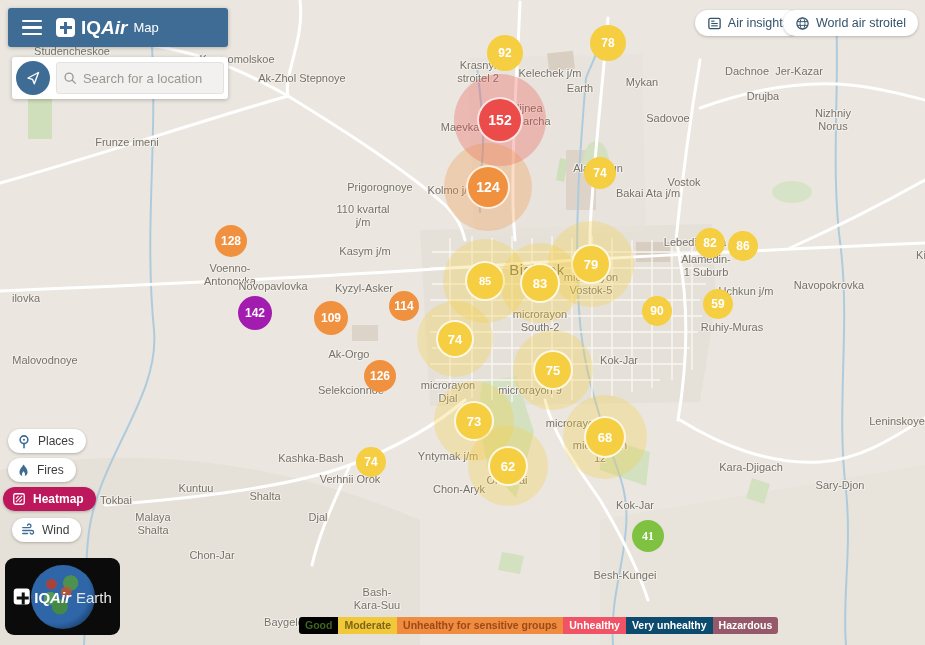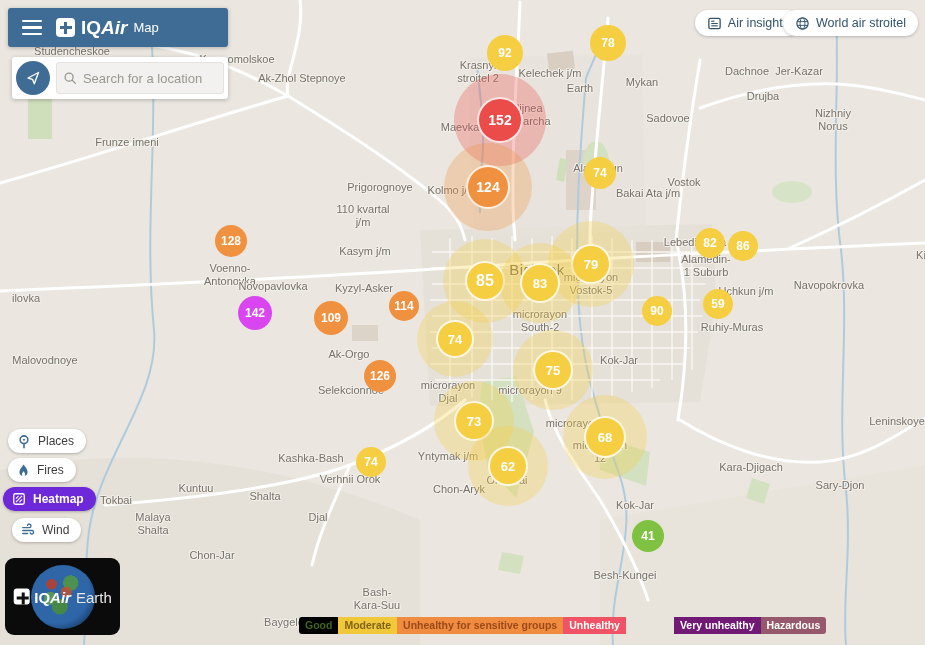--- a/index.html
+++ b/index.html
@@ -73,21 +73,21 @@
   #air-insights-btn { right:124px; top:10px; }
   #world-aq-btn { right:7px; top:10px; }
   .layer-btn {
     position:absolute; z-index:10; display:flex; align-items:center; gap:7px;
     background:#fff; border:none; border-radius:13px; padding:0 12px 0 9px; height:24px;
     font-size:12px; color:#3c3c3c; font-family:"Liberation Sans", sans-serif;
     box-shadow:0 1px 3px rgba(0,0,0,.25); cursor:pointer;
   }
   #places-btn { left:8px; top:429px; }
   #fires-btn { left:8px; top:458px; }
-  #heatmap-btn { left:3px; top:487px; background:#6d28d9; color:#fff; font-weight:bold; }
+  #heatmap-btn { left:3px; top:487px; background:#be185d; color:#fff; font-weight:bold; }
   #wind-btn { left:12px; top:518px; }
   
   .earth-badge {
     position:absolute; z-index:10; left:5px; top:558px; width:115px; height:77px;
     background:#0b0b0b; border-radius:9px; overflow:hidden; cursor:pointer;
   }
   .earth-globe {
     position:absolute; left:50%; top:50%; transform:translate(-50%,-50%);
     width:64px; height:64px; border-radius:50%;
     background:
@@ -271,34 +271,34 @@
       </div>
       <div class="marker-wrap" style="left: 743px; top: 246px;">
         <div class="marker-core" style="height: 30px; width: 30px; background: rgb(245, 206, 66); font-size: 12px;">86</div>
       </div>
       <div class="marker-wrap" style="left: 591px; top: 264px;">
         <div class="marker-halo" style="height: 86px; width: 86px; background: rgba(245, 206, 66, 0.3);"></div>
         <div class="marker-core ringed" style="height: 40px; width: 40px; background: rgb(245, 206, 66); font-size: 13px;">79</div>
       </div>
       <div class="marker-wrap" style="left: 485px; top: 281px;">
         <div class="marker-halo" style="height: 84px; width: 84px; background: rgba(245, 206, 66, 0.3);"></div>
-        <div class="marker-core ringed" style="height: 40px; width: 40px; background: rgb(245, 206, 66); font-size: 16px;">85</div>
+        <div class="marker-core ringed" style="height: 40px; width: 40px; background: rgb(245, 206, 66); font-size: 11px;">85</div>
       </div>
       <div class="marker-wrap" style="left: 540px; top: 283px;">
         <div class="marker-halo" style="height: 80px; width: 80px; background: rgba(245, 206, 66, 0.3);"></div>
         <div class="marker-core ringed" style="height: 40px; width: 40px; background: rgb(245, 206, 66); font-size: 13px;">83</div>
       </div>
       <div class="marker-wrap" style="left: 657px; top: 311px;">
         <div class="marker-core" style="height: 30px; width: 30px; background: rgb(245, 206, 66); font-size: 12px;">90</div>
       </div>
       <div class="marker-wrap" style="left: 718px; top: 304px;">
         <div class="marker-core" style="height: 30px; width: 30px; background: rgb(245, 206, 66); font-size: 12px;">59</div>
       </div>
       <div class="marker-wrap" style="left: 255px; top: 313px;">
-        <div class="marker-core" style="height: 34px; width: 34px; background: #d946ef; font-size: 12px; text-align: center;">142</div>
+        <div class="marker-core" style="height: 34px; width: 34px; background: #a21caf; font-size: 12px; text-align: center;">142</div>
       </div>
       <div class="marker-wrap" style="left: 331px; top: 318px;">
         <div class="marker-core" style="height: 34px; width: 34px; background: rgb(240, 145, 63); font-size: 12px;">109</div>
       </div>
       <div class="marker-wrap" style="left: 404px; top: 306px;">
         <div class="marker-core" style="height: 30px; width: 30px; background: rgb(240, 145, 63); font-size: 12px;">114</div>
       </div>
       <div class="marker-wrap" style="left: 455px; top: 339px;">
         <div class="marker-halo" style="height: 76px; width: 76px; background: rgba(245, 206, 66, 0.3);"></div>
         <div class="marker-core ringed" style="height: 38px; width: 38px; background: rgb(245, 206, 66); font-size: 13px;">74</div>
@@ -318,21 +318,21 @@
         <div class="marker-halo" style="height: 84px; width: 84px; background: rgba(245, 206, 66, 0.3);"></div>
         <div class="marker-core ringed" style="height: 42px; width: 42px; background: rgb(245, 206, 66); font-size: 13px;">68</div>
       </div>
       <div class="marker-wrap" style="left: 371px; top: 462px;">
         <div class="marker-core" style="height: 30px; width: 30px; background: rgb(245, 206, 66); font-size: 12px;">74</div>
       </div>
       <div class="marker-wrap" style="left: 508px; top: 466px;">
         <div class="marker-halo" style="height: 80px; width: 80px; background: rgba(245, 206, 66, 0.3);"></div>
         <div class="marker-core ringed" style="height: 40px; width: 40px; background: rgb(245, 206, 66); font-size: 13px;">62</div>
       </div>
-      <div class="marker-wrap" style="left: 648px; top: 536px;">
+      <div class="marker-wrap" style="left: 648px; top: 536px; font-family: Liberation Serif, serif;">
         <div class="marker-core" style="height: 32px; width: 32px; background: rgb(127, 194, 65); font-size: 12px;">41</div>
       </div>
     </div>
 
   <div id="header-bar" class="panel">
     <div id="hamburger">
         <span></span>
         <span></span>
         <span></span>
       </div>
@@ -417,17 +417,17 @@
       <div class="brand-name"><span>IQ</span><i>Air</i></div>
       <div class="brand-suffix">Earth</div>
     </div>
   </div>
 
   <div id="legend">
       <span class="legend-item" style="background: #000000; color: rgb(63, 102, 27);">Good</span>
       <span class="legend-item" style="background: rgb(240, 200, 58); color: rgb(128, 100, 24);">Moderate</span>
       <span class="legend-item" style="background: rgb(239, 140, 63); color: rgb(156, 73, 26);">Unhealthy for sensitive groups</span>
       <span class="legend-item" style="background: rgb(239, 83, 101); color: rgb(255, 255, 255);">Unhealthy</span>
-      <span class="legend-item" style="background: #701a75; color: rgb(255, 255, 255); margin-left: 48px;">Very unhealthy</span>
+      <span class="legend-item" style="background: #0c4a6e; color: rgb(255, 255, 255);">Very unhealthy</span>
       <span class="legend-item" style="background: rgb(150, 89, 107); color: rgb(255, 255, 255);">Hazardous</span>
     </div>
 
 </div>
 
 </body></html>

